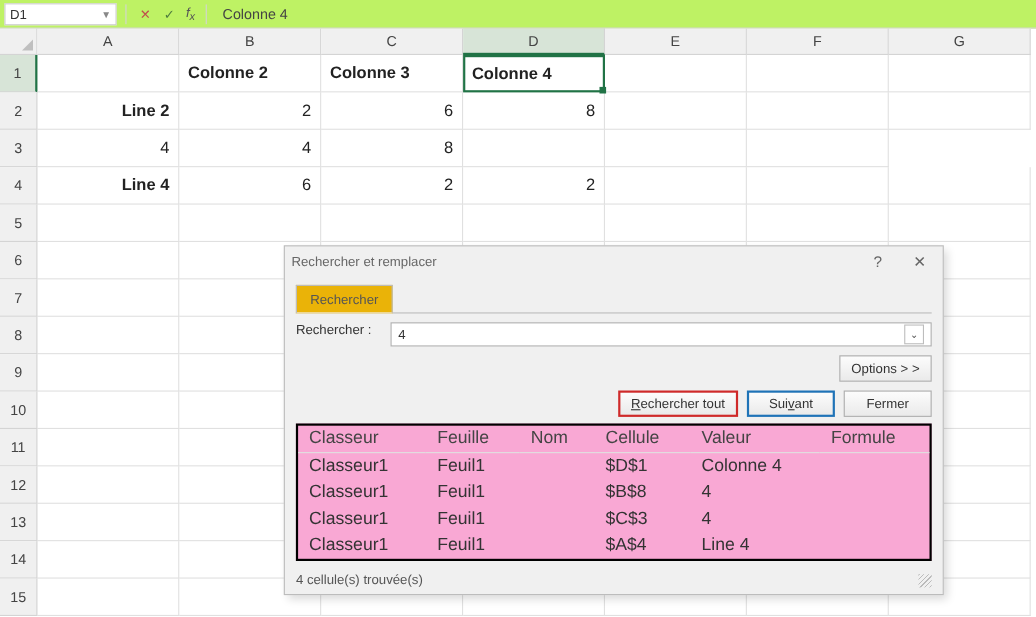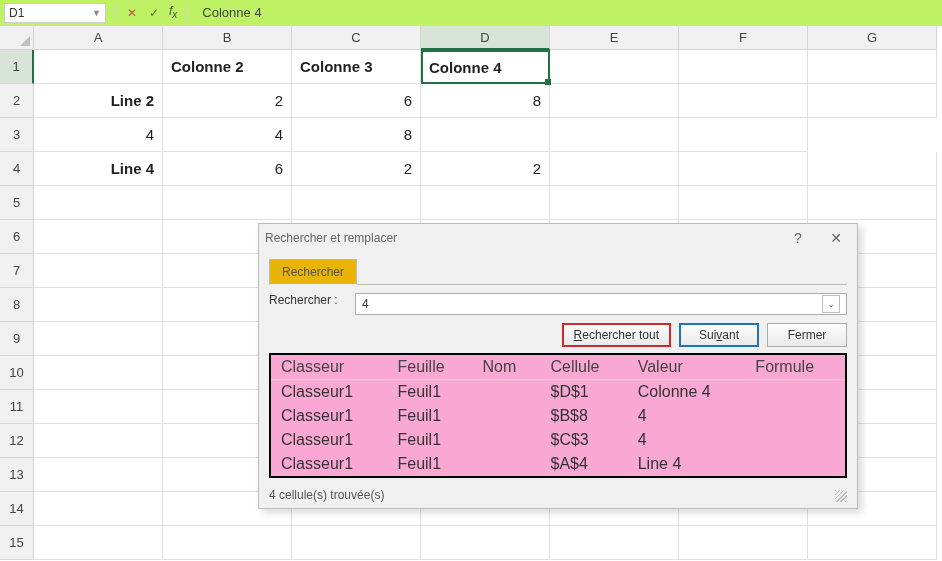--- a/index.html
+++ b/index.html
@@ -389,20 +389,25 @@
     <div class="tabs-wrap">
       <div class="tab active">Rechercher</div>
     </div>
     <div class="form-row">
       <div class="form-label">Rechercher :</div>
       <div class="form-input">
         <span>4</span>
         <span class="chev">⌄</span>
       </div>
     </div>
+    <div class="options-row">
+      <div class="btn">
+        <span>Options &gt; &gt;</span>
+      </div>
+    </div>
     <div class="btn-row">
       <div class="btn red-outline">
         <span><span class="ul">R</span>echercher tout</span>
       </div>
       <div class="btn blue-outline">
         <span>Sui<span class="ul">v</span>ant</span>
       </div>
       <div class="btn">
         <span>Fermer</span>
       </div>

